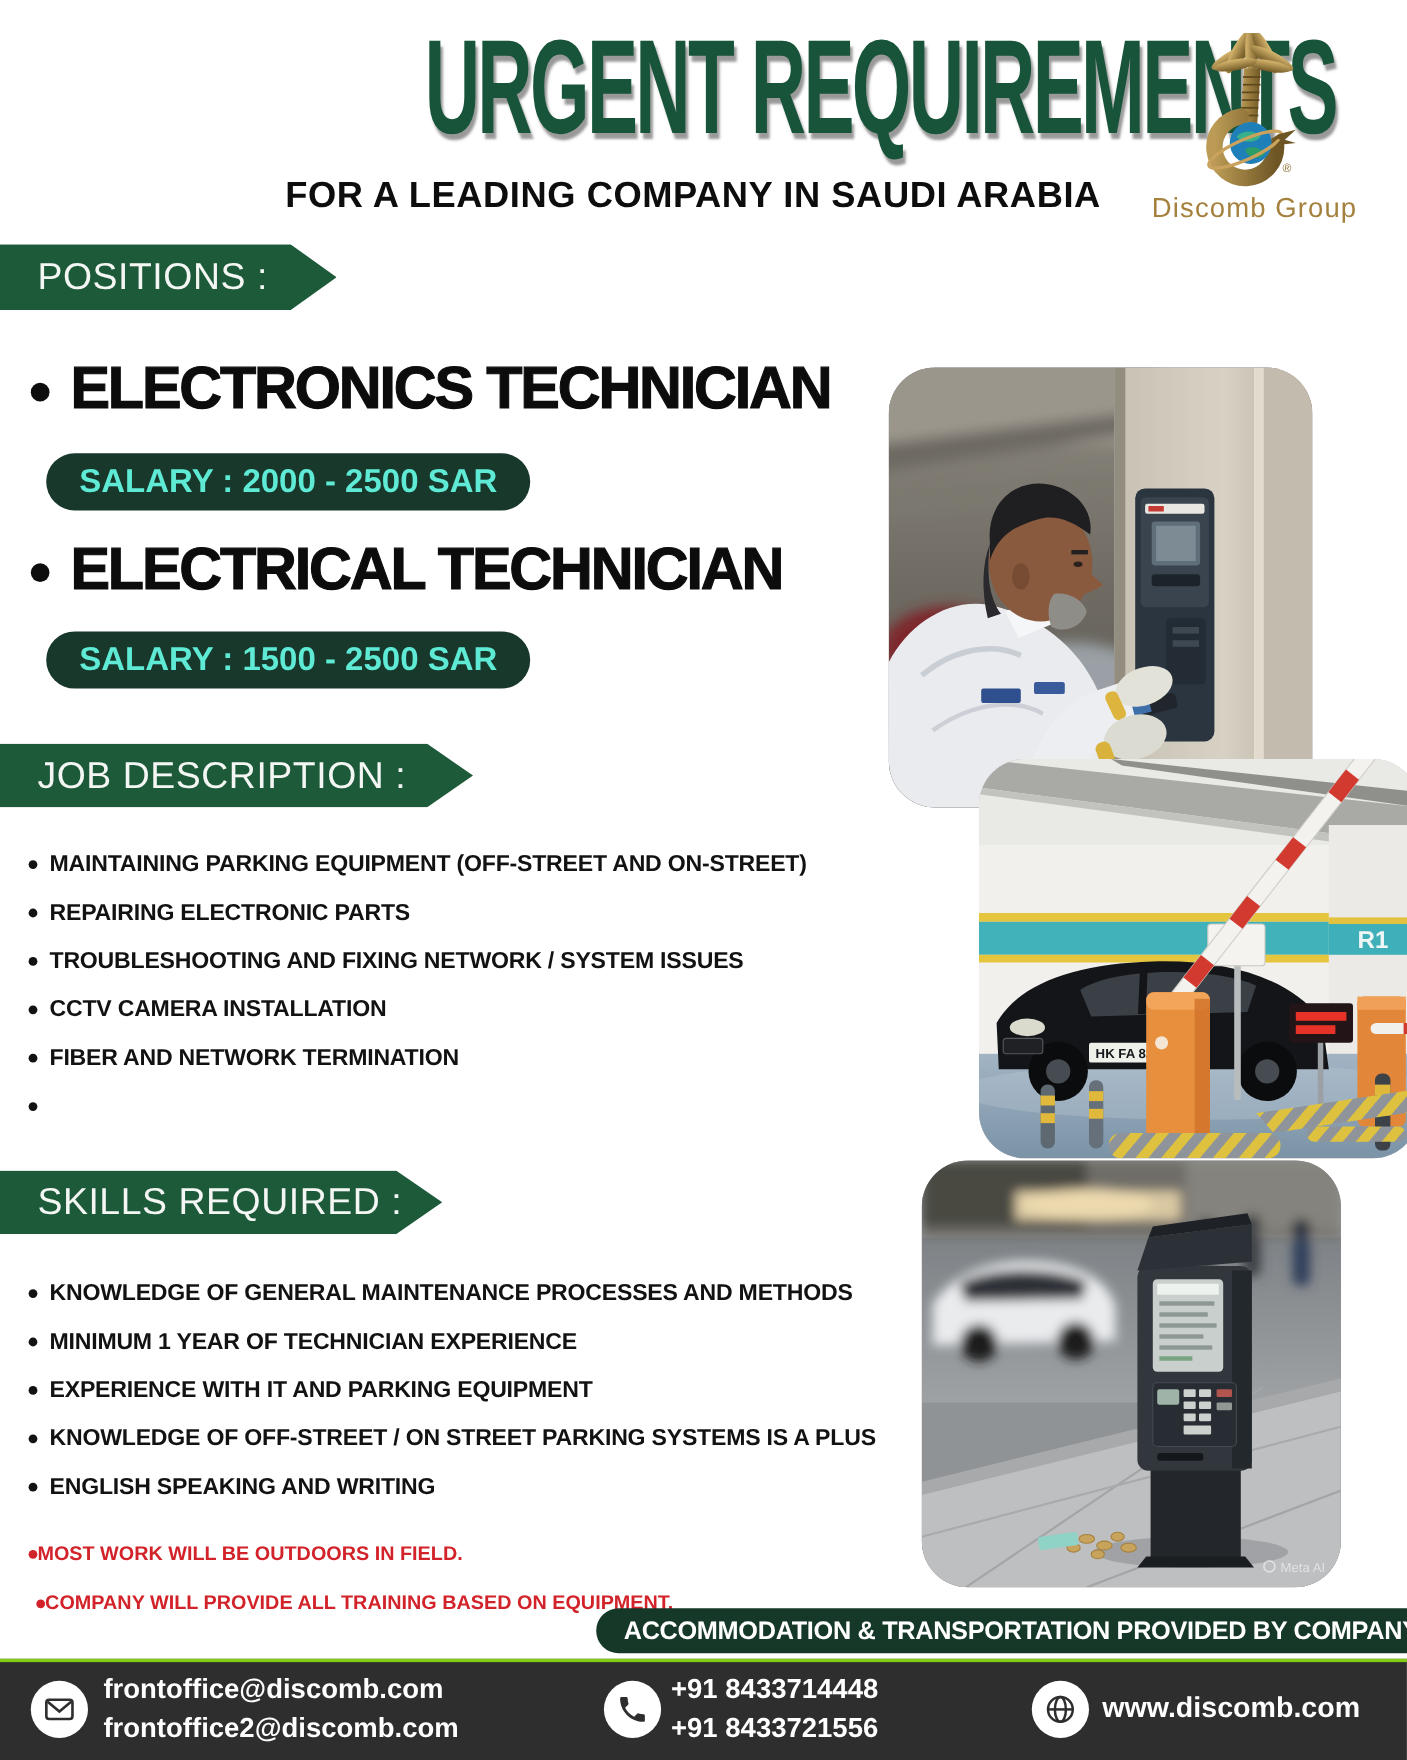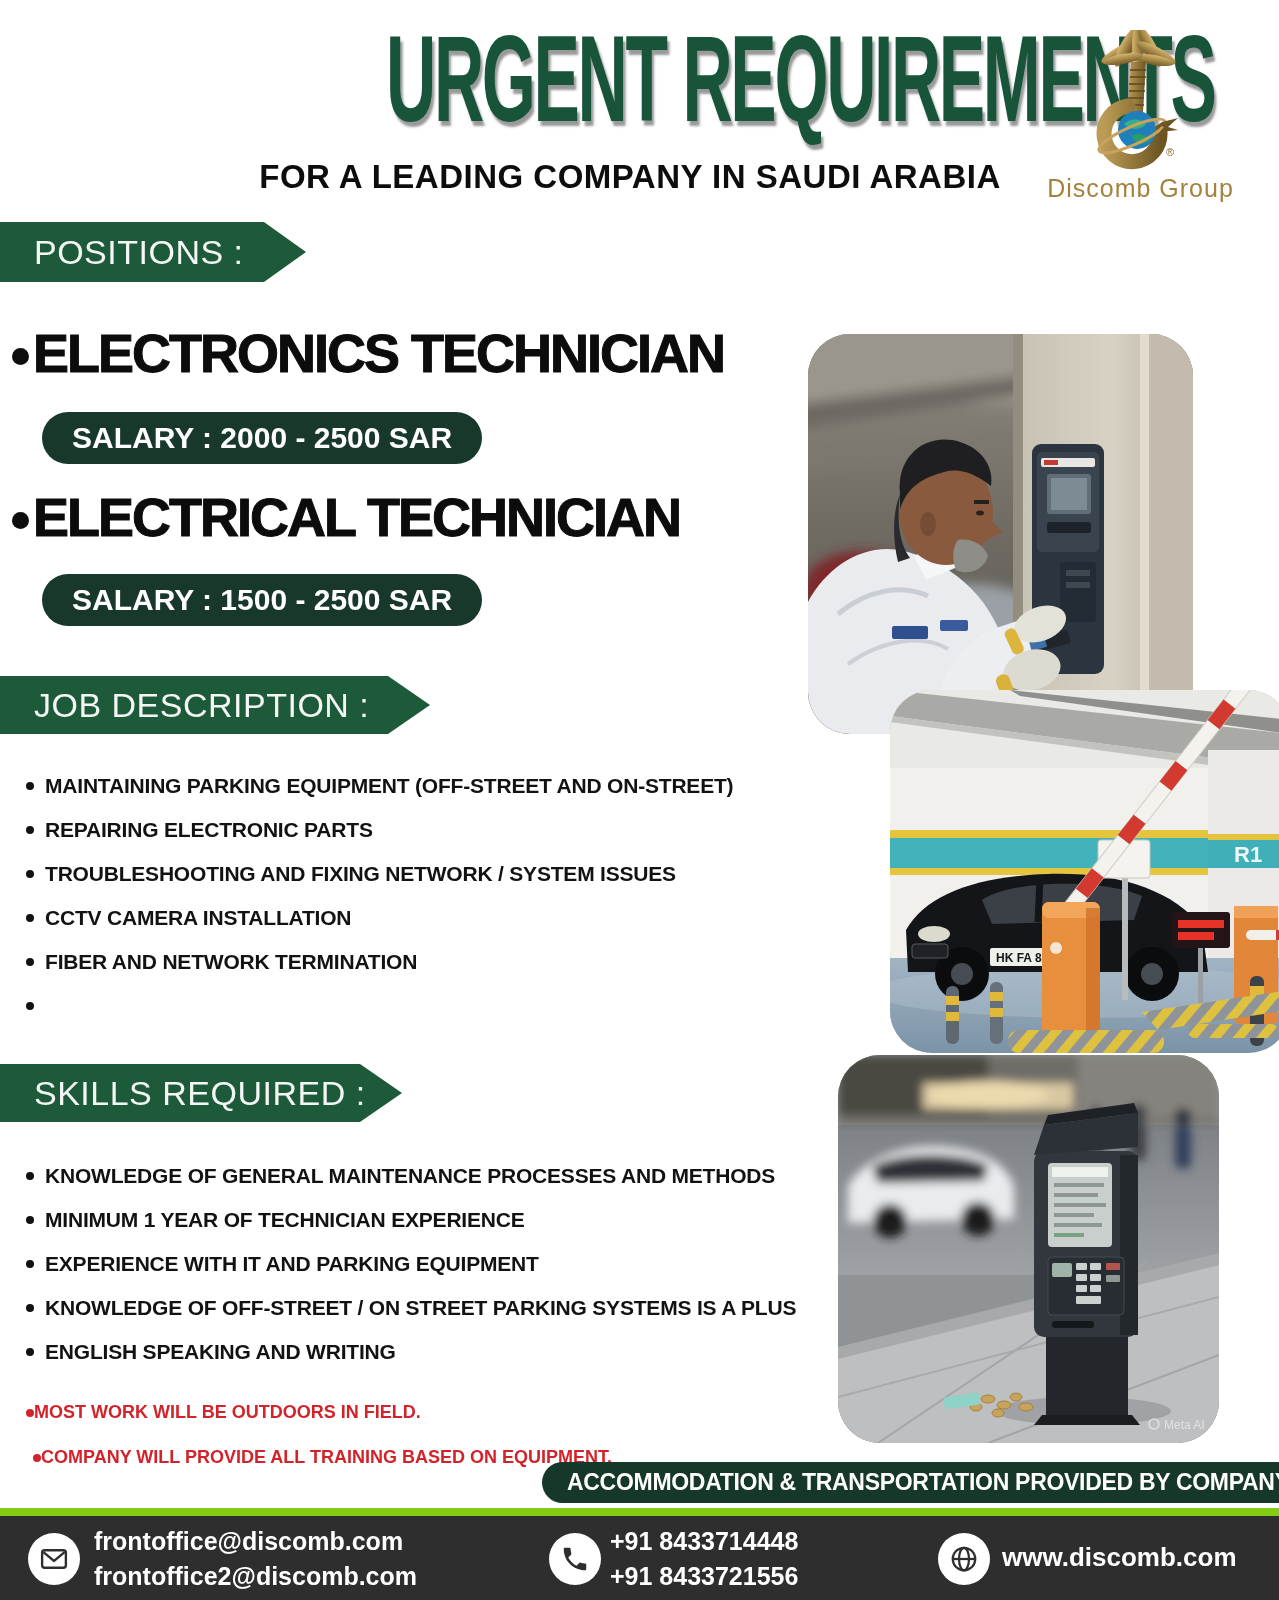--- a/index.html
+++ b/index.html
@@ -19,27 +19,27 @@
 
   
   .ribbon{position:absolute;left:0;height:58px;background:#1d5a3a;color:#f4f6f4;
     display:flex;align-items:center;padding-left:34px;font-size:34px;letter-spacing:0.5px;
     clip-path:polygon(0 0, calc(100% - 42px) 0, 100% 50%, calc(100% - 42px) 100%, 0 100%);}
   .ribbon-positions{top:222px;width:272px;height:60px;}
   .ribbon-job{top:676px;width:396px;}
   .ribbon-skills{top:1064px;width:368px;}
 
   
-  .pos-item{position:absolute;left:12px;display:flex;align-items:center;gap:4px;}
+  .pos-item{position:absolute;left:28px;display:flex;align-items:center;gap:19px;}
   .pos-dot{width:17px;height:17px;border-radius:50%;background:#0d0d0d;flex:none;margin-top:6px;}
   .pos-title{font-size:54px;font-weight:bold;color:#0c0c0c;letter-spacing:-2px;white-space:nowrap;
     -webkit-text-stroke:1px #0c0c0c;}
   .pos-1{top:322px;} .pos-2{top:486px;}
   .salary-pill{position:absolute;left:42px;height:52px;border-radius:27px;background:#17382b;
-    color:#ffffff;font-size:30px;font-weight:bold;display:inline-flex;align-items:center;
+    color:#5eead4;font-size:30px;font-weight:bold;display:inline-flex;align-items:center;
     padding:0 30px;white-space:nowrap;letter-spacing:0;}
   .salary-1{top:412px;} .salary-2{top:574px;}
 
   
   .blist{position:absolute;left:26px;margin:0;padding:0;list-style:none;}
   .blist li{display:flex;align-items:center;gap:11px;height:44px;
     font-size:21px;font-weight:bold;color:#121212;letter-spacing:-0.2px;white-space:nowrap;}
   .bdot{width:8px;height:8px;border-radius:50%;background:#121212;flex:none;}
   .list-job{top:764px;} .list-skills{top:1154px;}
 
@@ -48,21 +48,21 @@
     font-size:18px;font-weight:bold;color:#d2232a;white-space:nowrap;}
   .rdot{width:8px;height:8px;border-radius:50%;background:#d2232a;flex:none;}
   .notes li.indent{padding-left:7px;}
 
   .benefit-pill{position:absolute;left:542px;top:1462px;width:752px;height:41px;
     border-radius:21px;background:#163829;color:#ffffff;font-size:23px;font-weight:bold;
     display:flex;align-items:center;padding:0 25px;white-space:nowrap;letter-spacing:-0.3px;}
 
   
   .footer{position:absolute;left:0;top:1508px;width:1279px;height:92px;background:#2d2e2d;
-    border-top:8px solid #84cc16;box-sizing:border-box;color:#ffffff;}
+    border-top:3px solid #84cc16;box-sizing:border-box;color:#ffffff;}
   .f-circle{position:absolute;width:52px;height:52px;border-radius:50%;background:#ffffff;
     display:flex;align-items:center;justify-content:center;top:17px;}
   .f-lines{position:absolute;top:8px;font-size:25px;font-weight:bold;line-height:35px;white-space:nowrap;}
   .f-single{position:absolute;top:26px;font-size:26px;font-weight:bold;white-space:nowrap;}
   .c-mail{left:28px;} .t-mail{left:94px;}
   .c-phone{left:549px;} .t-phone{left:610px;}
   .c-web{left:938px;} .t-web{left:1002px;}
 
   
   .photo{position:absolute;border-radius:42px;overflow:hidden;background:#888;}

